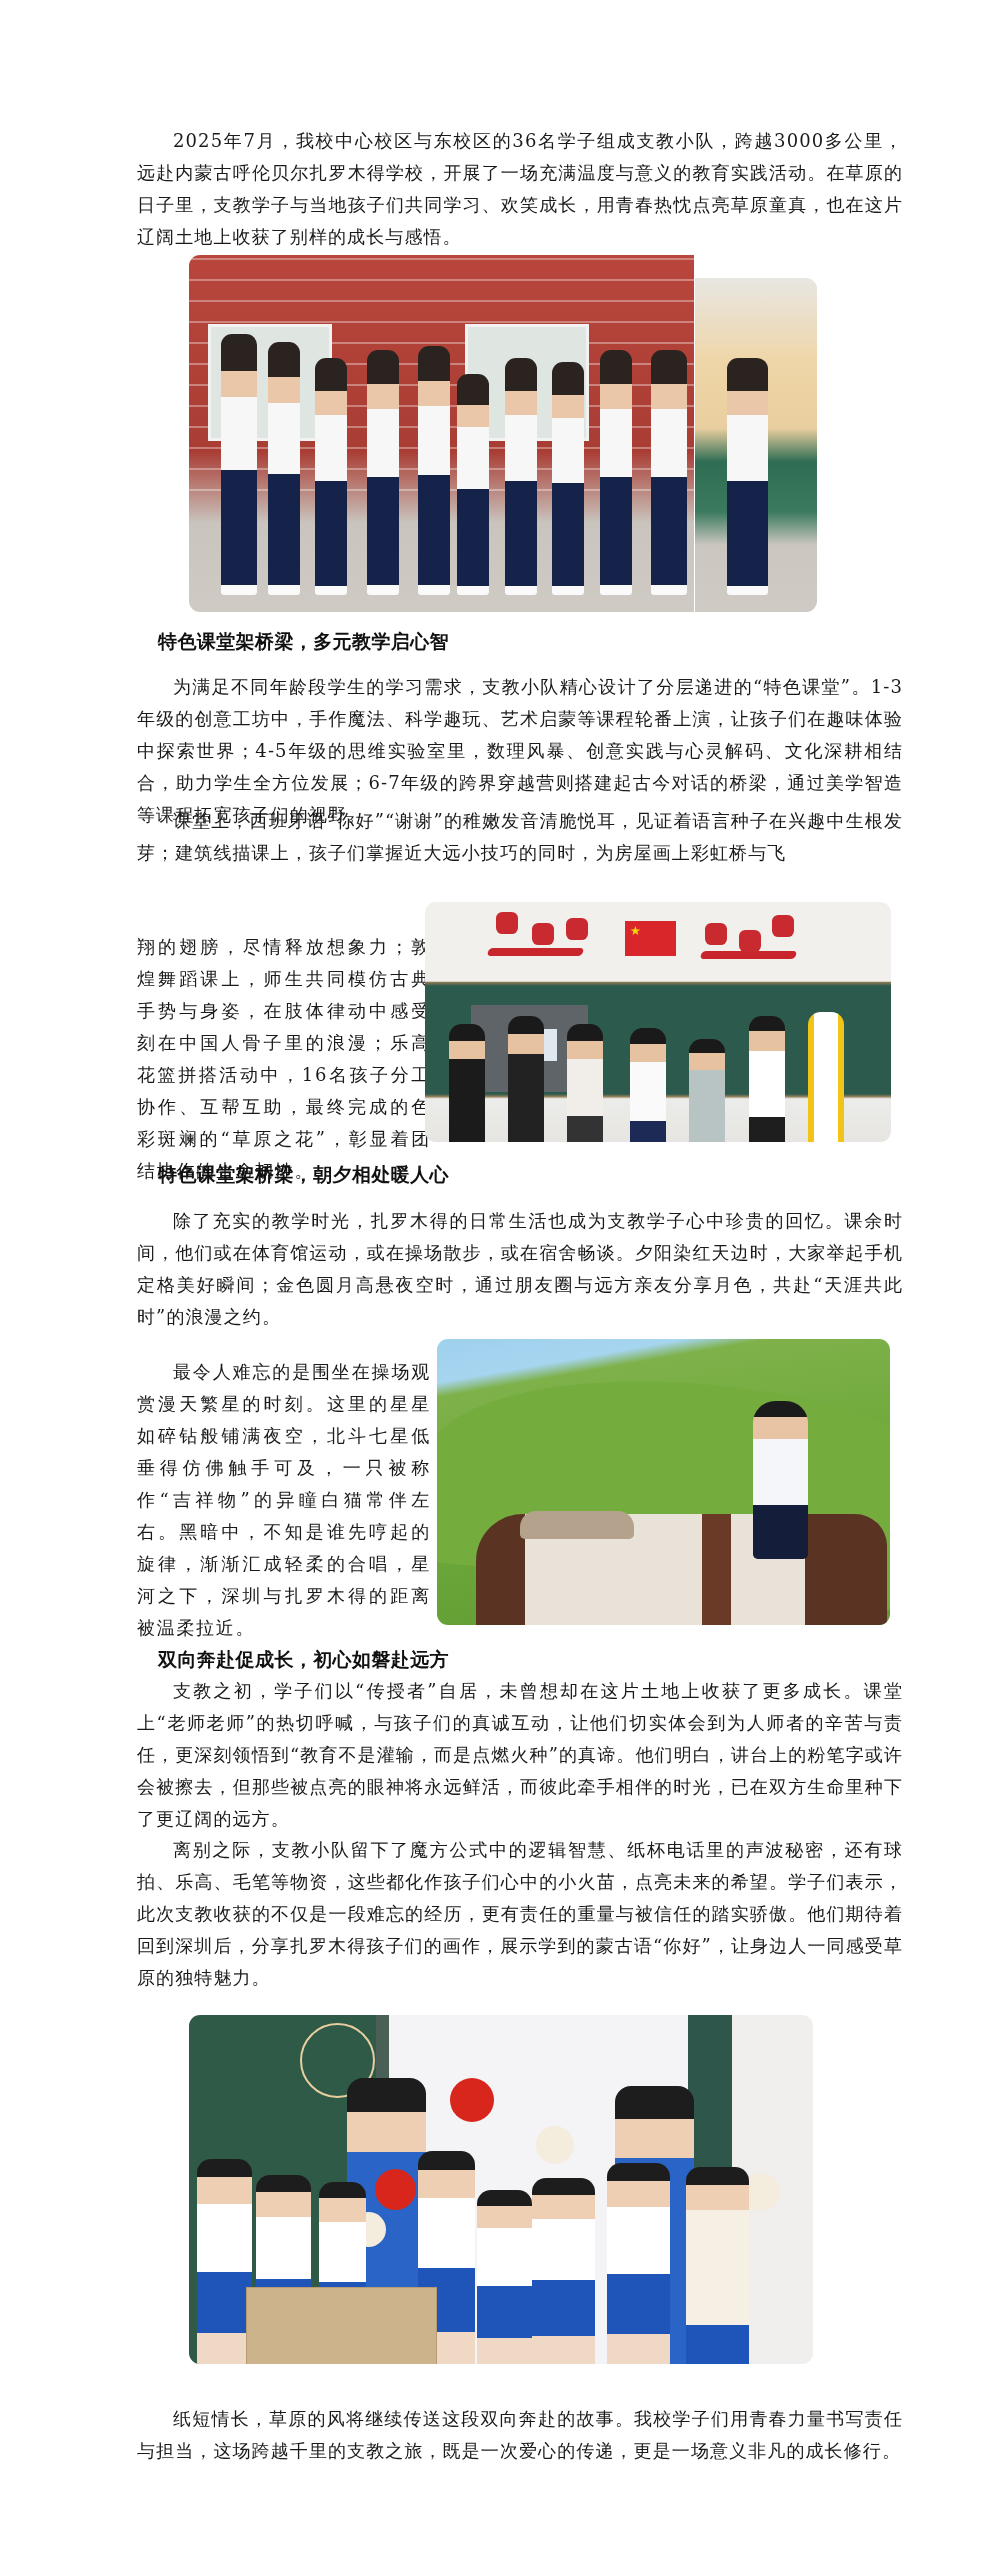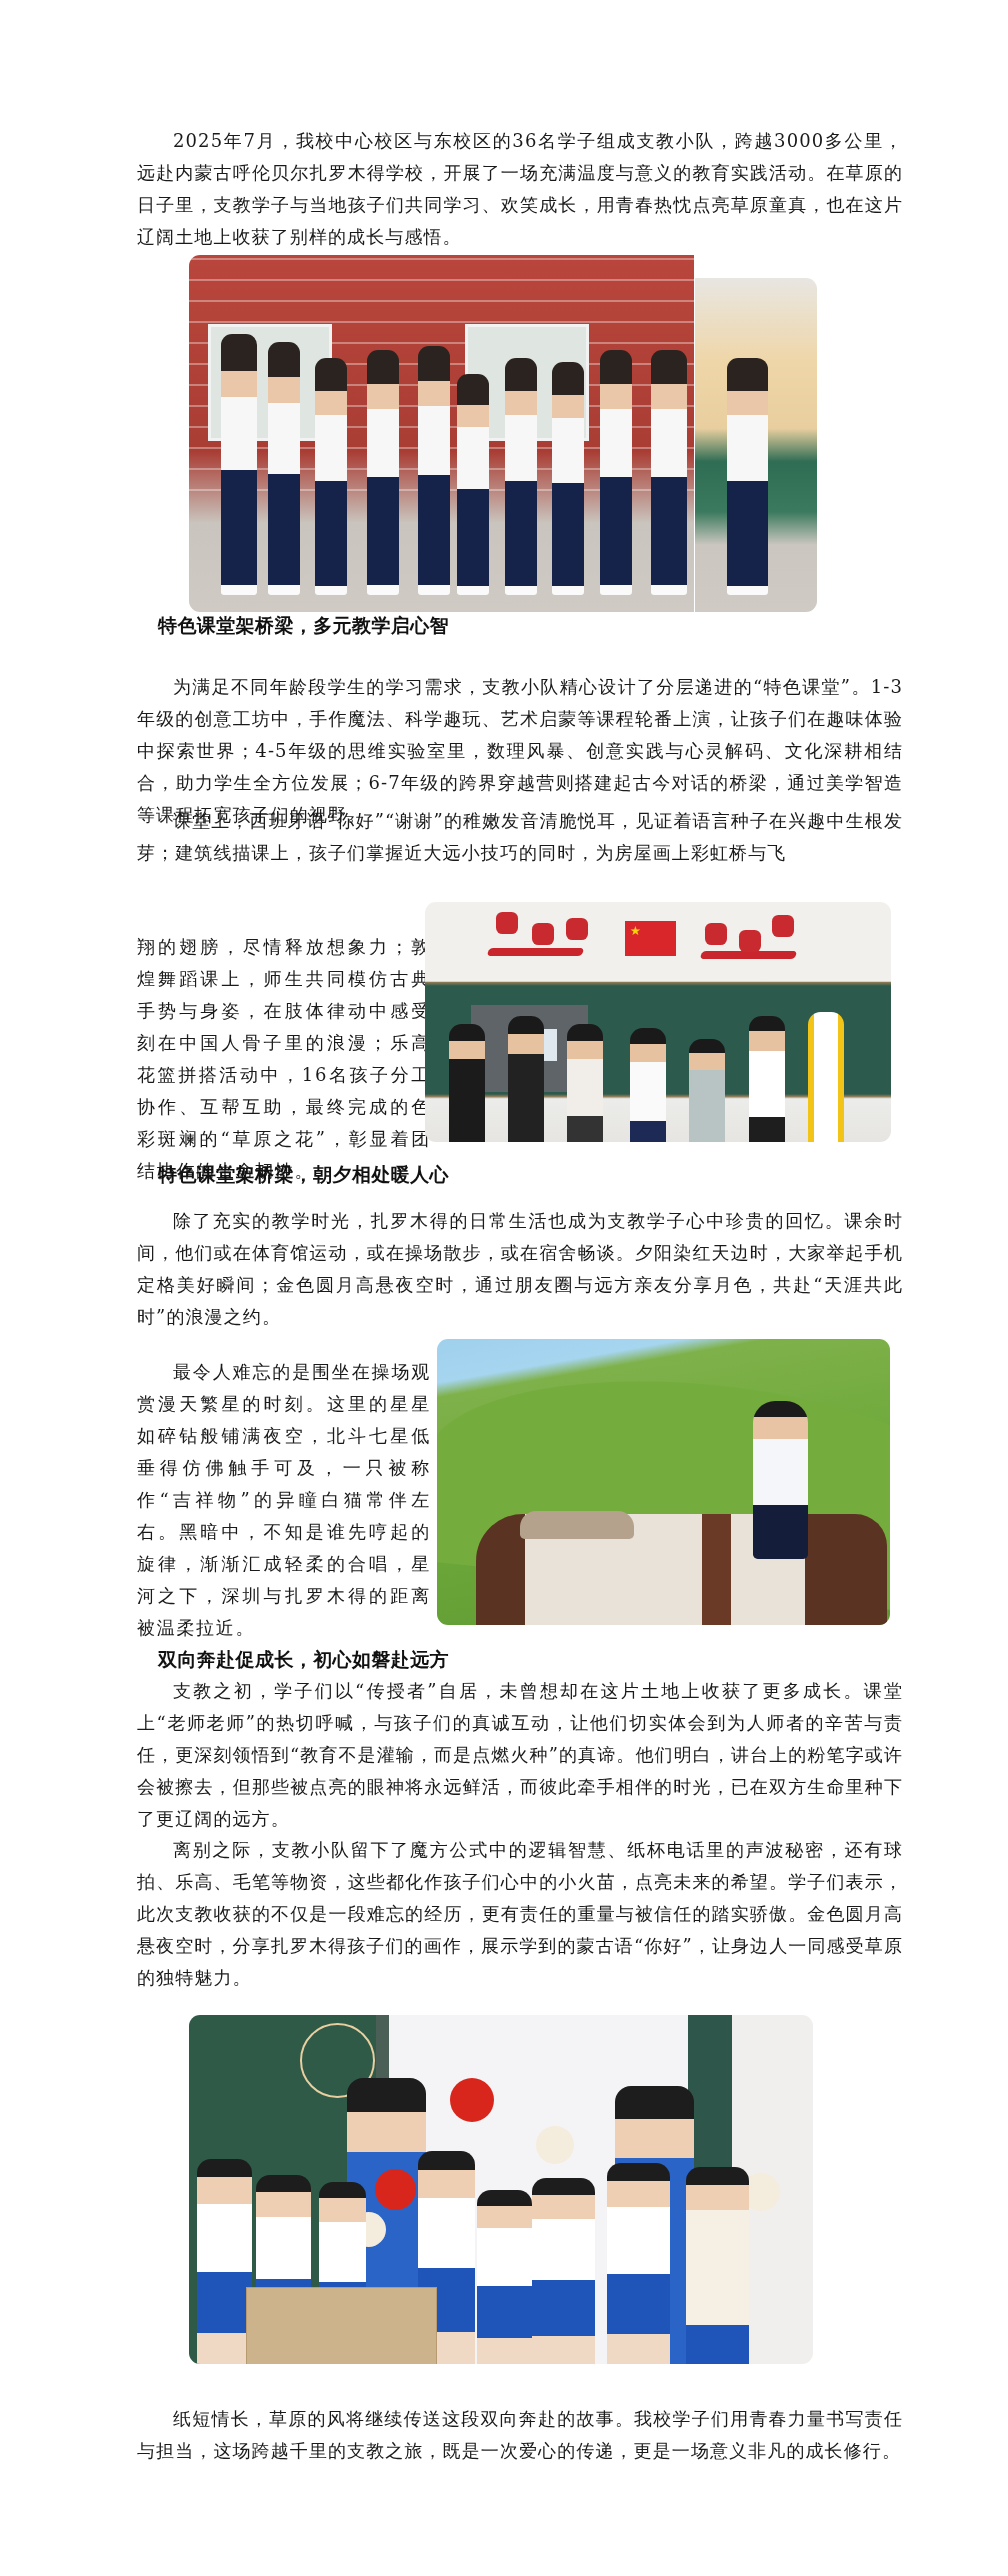--- a/index.html
+++ b/index.html
@@ -74,21 +74,21 @@
   <div class="kid" style="left:268px;height:221px;"></div>
   <div class="kid" style="left:316px;height:237px;"></div>
   <div class="kid" style="left:363px;height:233px;"></div>
   <div class="kid" style="left:411px;height:245px;"></div>
   <div class="kid" style="left:462px;height:245px;width:36px;"></div>
 </div>
 <div class="photo" id="photo1-right">
   <div class="kid" style="left:32px;height:237px;width:41px;"></div>
 </div>
 
-<h2 class="heading" style="top:615px;font-family:Liberation Mono, monospace;">特色课堂架桥梁，多元教学启心智</h2>
+<h2 class="heading" style="top:629px;">特色课堂架桥梁，多元教学启心智</h2>
 <p class="para full" style="top:655px;">为满足不同年龄段学生的学习需求，支教小队精心设计了分层递进的“特色课堂”。1-3年级的创意工坊中，手作魔法、科学趣玩、艺术启蒙等课程轮番上演，让孩子们在趣味体验中探索世界；4-5年级的思维实验室里，数理风暴、创意实践与心灵解码、文化深耕相结合，助力学生全方位发展；6-7年级的跨界穿越营则搭建起古今对话的桥梁，通过美学智造等课程拓宽孩子们的视野。</p>
 <p class="para full" style="top:789px;">课堂上，西班牙语“你好”“谢谢”的稚嫩发音清脆悦耳，见证着语言种子在兴趣中生根发芽；建筑线描课上，孩子们掌握近大远小技巧的同时，为房屋画上彩虹桥与飞</p>
 <p class="para narrow" style="top:915px;text-indent:0;">翔的翅膀，尽情释放想象力；敦煌舞蹈课上，师生共同模仿古典手势与身姿，在肢体律动中感受刻在中国人骨子里的浪漫；乐高花篮拼搭活动中，16名孩子分工协作、互帮互助，最终完成的色彩斑斓的“草原之花”，彰显着团结协作的生命韧性。</p>
 
 <div class="photo" id="photo2">
   <div class="ribbon" style="left:63px;top:46px;width:95px;"></div>
   <div class="ribbon" style="left:276px;top:49px;width:95px;"></div>
   <div class="badge-oct" style="left:71px;top:9.5px;"></div>
   <div class="badge-oct" style="left:107px;top:20.5px;"></div>
   <div class="badge-oct" style="left:141px;top:16px;"></div>
@@ -112,21 +112,21 @@
 
 <div class="photo" id="photo3">
   <div class="hill"></div>
   <div class="horse"></div>
   <div class="mane"></div>
   <div class="rider"></div>
 </div>
 
 <h2 class="heading" style="top:1647px;">双向奔赴促成长，初心如磐赴远方</h2>
 <p class="para full" style="top:1659px;">支教之初，学子们以“传授者”自居，未曾想却在这片土地上收获了更多成长。课堂上“老师老师”的热切呼喊，与孩子们的真诚互动，让他们切实体会到为人师者的辛苦与责任，更深刻领悟到“教育不是灌输，而是点燃火种”的真谛。他们明白，讲台上的粉笔字或许会被擦去，但那些被点亮的眼神将永远鲜活，而彼此牵手相伴的时光，已在双方生命里种下了更辽阔的远方。</p>
-<p class="para full" style="top:1818px;">离别之际，支教小队留下了魔方公式中的逻辑智慧、纸杯电话里的声波秘密，还有球拍、乐高、毛笔等物资，这些都化作孩子们心中的小火苗，点亮未来的希望。学子们表示，此次支教收获的不仅是一段难忘的经历，更有责任的重量与被信任的踏实骄傲。金色圆月高悬夜空时，分享扎罗木得孩子们的画作，展示学到的蒙古语“你好”，让身边人一同感受草原的独特魅力。</p>
+<p class="para full" style="top:1818px;">离别之际，支教小队留下了魔方公式中的逻辑智慧、纸杯电话里的声波秘密，还有球拍、乐高、毛笔等物资，这些都化作孩子们心中的小火苗，点亮未来的希望。学子们表示，此次支教收获的不仅是一段难忘的经历，更有责任的重量与被信任的踏实骄傲。他们期待着回到深圳后，分享扎罗木得孩子们的画作，展示学到的蒙古语“你好”，让身边人一同感受草原的独特魅力。</p>
 
 <div class="photo" id="photo4">
   <div class="sun"></div>
   <div class="teen" style="left:158px;top:63px;width:79px;height:286px;"></div>
   <div class="teen" style="left:426px;top:71px;width:79px;height:278px;"></div>
   <div class="fan" style="left:261px;top:63px;width:44px;height:44px;background:#d8261c;"></div>
   <div class="fan" style="left:347px;top:111px;width:38px;height:38px;background:#f4ecdd;"></div>
   <div class="fan" style="left:186px;top:154px;width:41px;height:41px;background:#d8261c;"></div>
   <div class="fan" style="left:8px;top:197px;width:39px;height:39px;background:#d8261c;"></div>
   <div class="fan" style="left:162px;top:197px;width:35px;height:35px;background:#f4ecdd;"></div>

